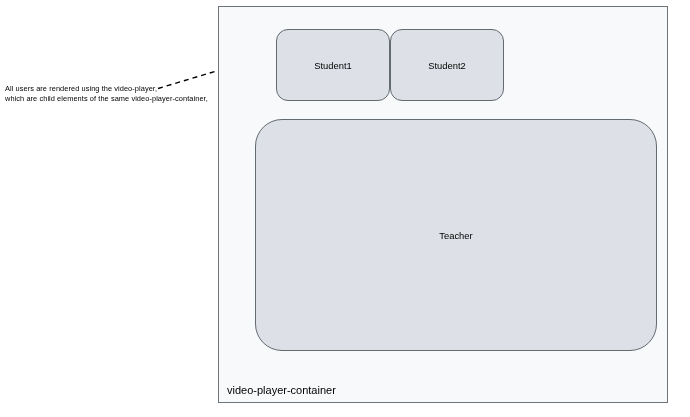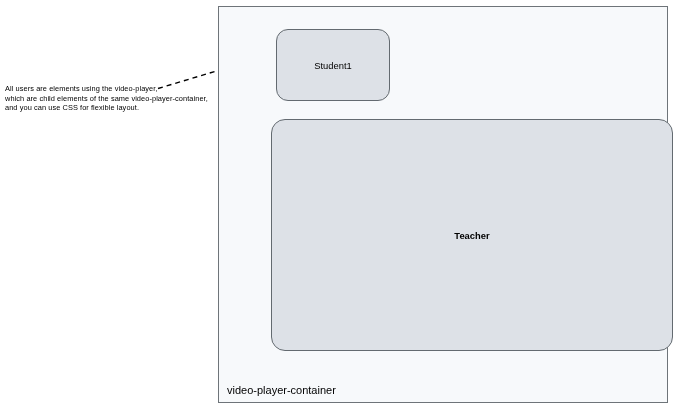--- a/index.html
+++ b/index.html
@@ -97,48 +97,49 @@
   }
 
   .video-player.student {
     width: 114px;
     height: 72px;
     border-radius: 12px;
   }
 
   .video-player.teacher {
     position: absolute;
-    left: 52px;
+    left: 36px;
     top: 112px;
     width: 402px;
     height: 232px;
-    border-radius: 14px;
-    font-weight: bold;
+    border-radius: 27px;
   }
 </style>
 </head>
 <body>
 
 <div id="canvas">
 
   <div class="annotation">
-    <div>All users are elements using the video-player,</div>
+    <div>All users are rendered using the video-player,</div>
     <div>which are child elements of the same video-player-container,</div>
-    <div>and you can use CSS for flexible layout.</div>
   </div>
 
   <svg class="leader-svg" viewBox="0 0 690 417" xmlns="http://www.w3.org/2000/svg">
     <line x1="158" y1="88.5" x2="253" y2="60" stroke="#000000" stroke-width="1.4" stroke-dasharray="5,4" stroke-linecap="butt"></line>
   </svg>
 
   <div class="video-player-container">
 
     <div class="student-row">
       <div class="video-player student">
         <span>Student1</span>
+      </div>
+      <div class="video-player student">
+        <span>Student2</span>
       </div>
     </div>
 
     <div class="video-player teacher">
       <span>Teacher</span>
     </div>
 
     <div class="container-label">video-player-container</div>
 
   </div>

